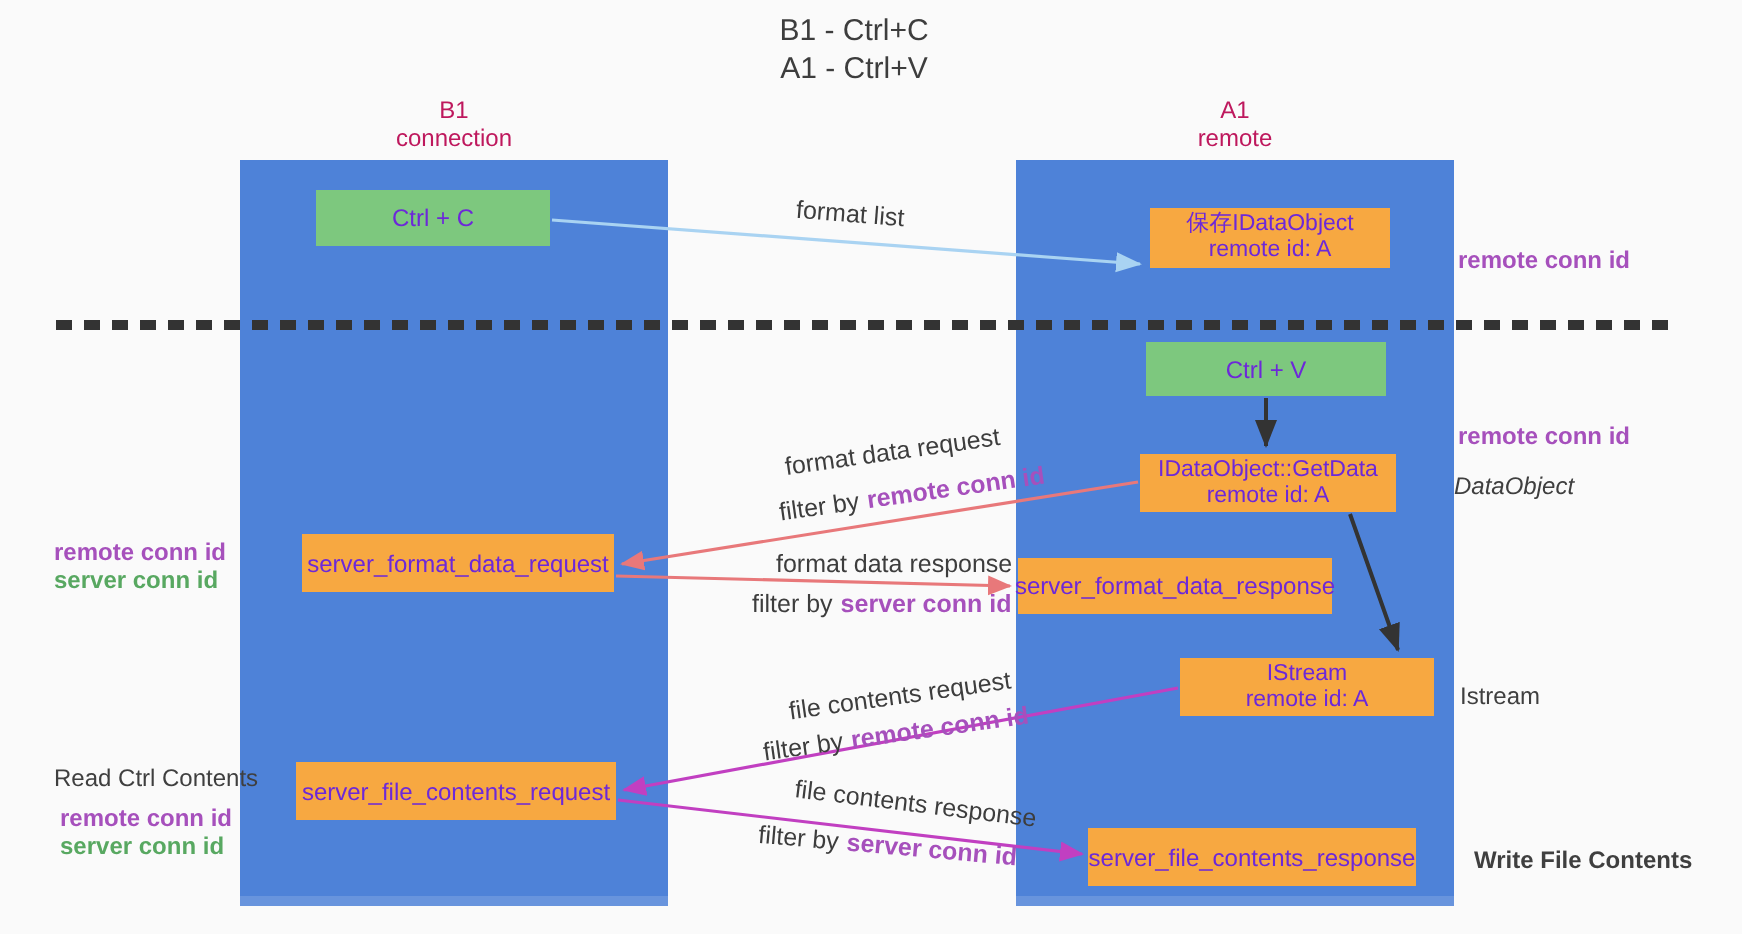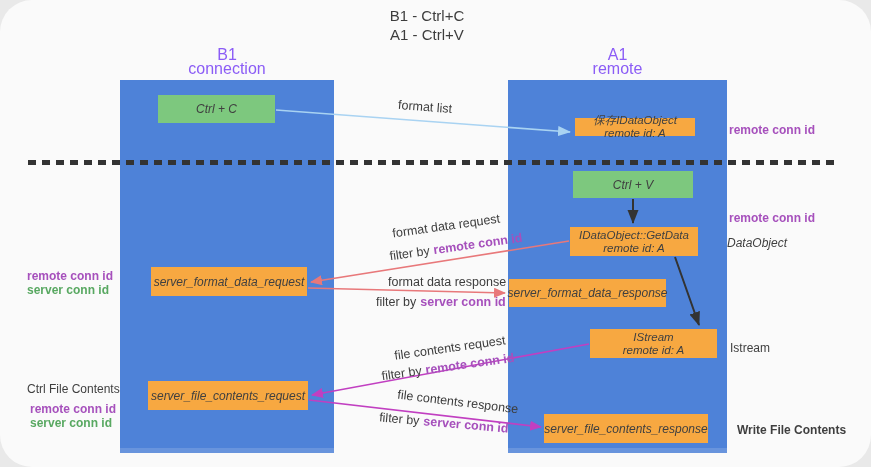--- a/index.html
+++ b/index.html
@@ -5,32 +5,31 @@
   html,body{margin:0;padding:0;}
   body{
     font-family:"Liberation Sans", sans-serif;
     background:#e9e9e9;
   }
   #stage{
     position:relative;
     width:871px;height:467px;
     background:var(--background,#fafafa);
     overflow:hidden;
-    border-radius:32px;
   }
   
   .title{
     position:absolute;top:6px;left:0;width:854px;
     text-align:center;color:var(--text-dark,#3d3d3d);
     font-size:15px;line-height:19px;
   }
   
   .col-header{
     position:absolute;top:48px;text-align:center;
-    font-size:16px;line-height:14px;color:#8b5cf6;z-index:1;
+    font-size:12px;line-height:14px;color:#be185d;z-index:1;
   }
   .column{
     position:absolute;top:80px;height:373px;
     background:var(--column-blue,#4e82d8);
     box-shadow:inset 0 -5px 0 rgba(255,255,255,0.15);
     z-index:1;
   }
   #col-left{left:120px;width:214px;}
   #col-right{left:508px;width:219px;}
   #hdr-left{left:120px;width:214px;}
@@ -48,21 +47,21 @@
   .ln-red{stroke:var(--arrow-red,#e8787a);stroke-width:1.6;}
   .ln-magenta{stroke:var(--arrow-magenta,#c13fc1);stroke-width:1.6;}
   .mk-blue{fill:var(--arrow-lightblue,#a9d3f2);}
   .mk-black{fill:var(--arrow-black,#333);}
   .mk-red{fill:var(--arrow-red,#e8787a);}
   .mk-magenta{fill:var(--arrow-magenta,#c13fc1);}
   
   .box{
     position:absolute;z-index:4;
     display:flex;flex-direction:column;align-items:center;justify-content:center;
-    color:#404040;font-size:12px;line-height:14px;text-align:left;font-style:italic;
+    color:#6d28d9;font-size:12px;line-height:14px;text-align:left;
   }
   .box.green{background:var(--box-green,#7dc87e);}
   .box.orange{background:var(--box-orange,#f7a841);}
   
   .alabel{
     position:absolute;z-index:5;white-space:nowrap;
     font-size:12.5px;color:var(--text-dark,#3d3d3d);
     display:flex;gap:4px;
   }
   .purple{color:var(--text-purple,#a650bc);font-weight:bold;}
@@ -120,21 +119,21 @@
     <line class="ln-red" x1="308" y1="288" x2="505" y2="293" marker-end="url(#arr-red)"></line>
     <line class="ln-black" x1="675" y1="257" x2="699" y2="325" marker-end="url(#arr-black)"></line>
     <line class="ln-magenta" x1="589" y1="344" x2="312" y2="395" marker-end="url(#arr-magenta)"></line>
     <line class="ln-magenta" x1="309" y1="400" x2="541" y2="427" marker-end="url(#arr-magenta)"></line>
   </svg>
 
   <div class="box green" style="left:158px;top:95px;width:117px;height:28px;">
     <div>Ctrl + C</div>
   </div>
 
-  <div class="box orange" style="left:575px;top:118px;width:120px;height:18px;font-size:11.5px;line-height:13px;">
+  <div class="box orange" style="left:575px;top:104px;width:120px;height:30px;font-size:11.5px;line-height:13px;">
     <div>保存IDataObject</div>
     <div>remote id: A</div>
   </div>
 
   <div class="box green" style="left:573px;top:171px;width:120px;height:27px;">
     <div>Ctrl + V</div>
   </div>
 
   <div class="box orange" style="left:570px;top:227px;width:128px;height:29px;font-size:11.5px;line-height:13px;">
     <div>IDataObject::GetData</div>
@@ -199,17 +198,17 @@
   </div>
 
   <div class="side purple" style="left:729px;top:123px;font-weight:bold;">remote conn id</div>
   <div class="side purple" style="left:729px;top:211px;font-weight:bold;">remote conn id</div>
   <div class="side" style="left:727px;top:236px;font-style:italic;">DataObject</div>
   <div class="side" style="left:730px;top:341px;">Istream</div>
   <div class="side" style="left:737px;top:423px;font-weight:bold;">Write File Contents</div>
 
   <div class="side purple" style="left:27px;top:269px;font-weight:bold;">remote conn id</div>
   <div class="side greentx" style="left:27px;top:283px;font-weight:bold;">server conn id</div>
-  <div class="side" style="left:27px;top:382px;">Ctrl File Contents</div>
+  <div class="side" style="left:27px;top:382px;">Read Ctrl Contents</div>
   <div class="side purple" style="left:30px;top:402px;font-weight:bold;">remote conn id</div>
   <div class="side greentx" style="left:30px;top:416px;font-weight:bold;">server conn id</div>
 
 </div>
 
 </body></html>

